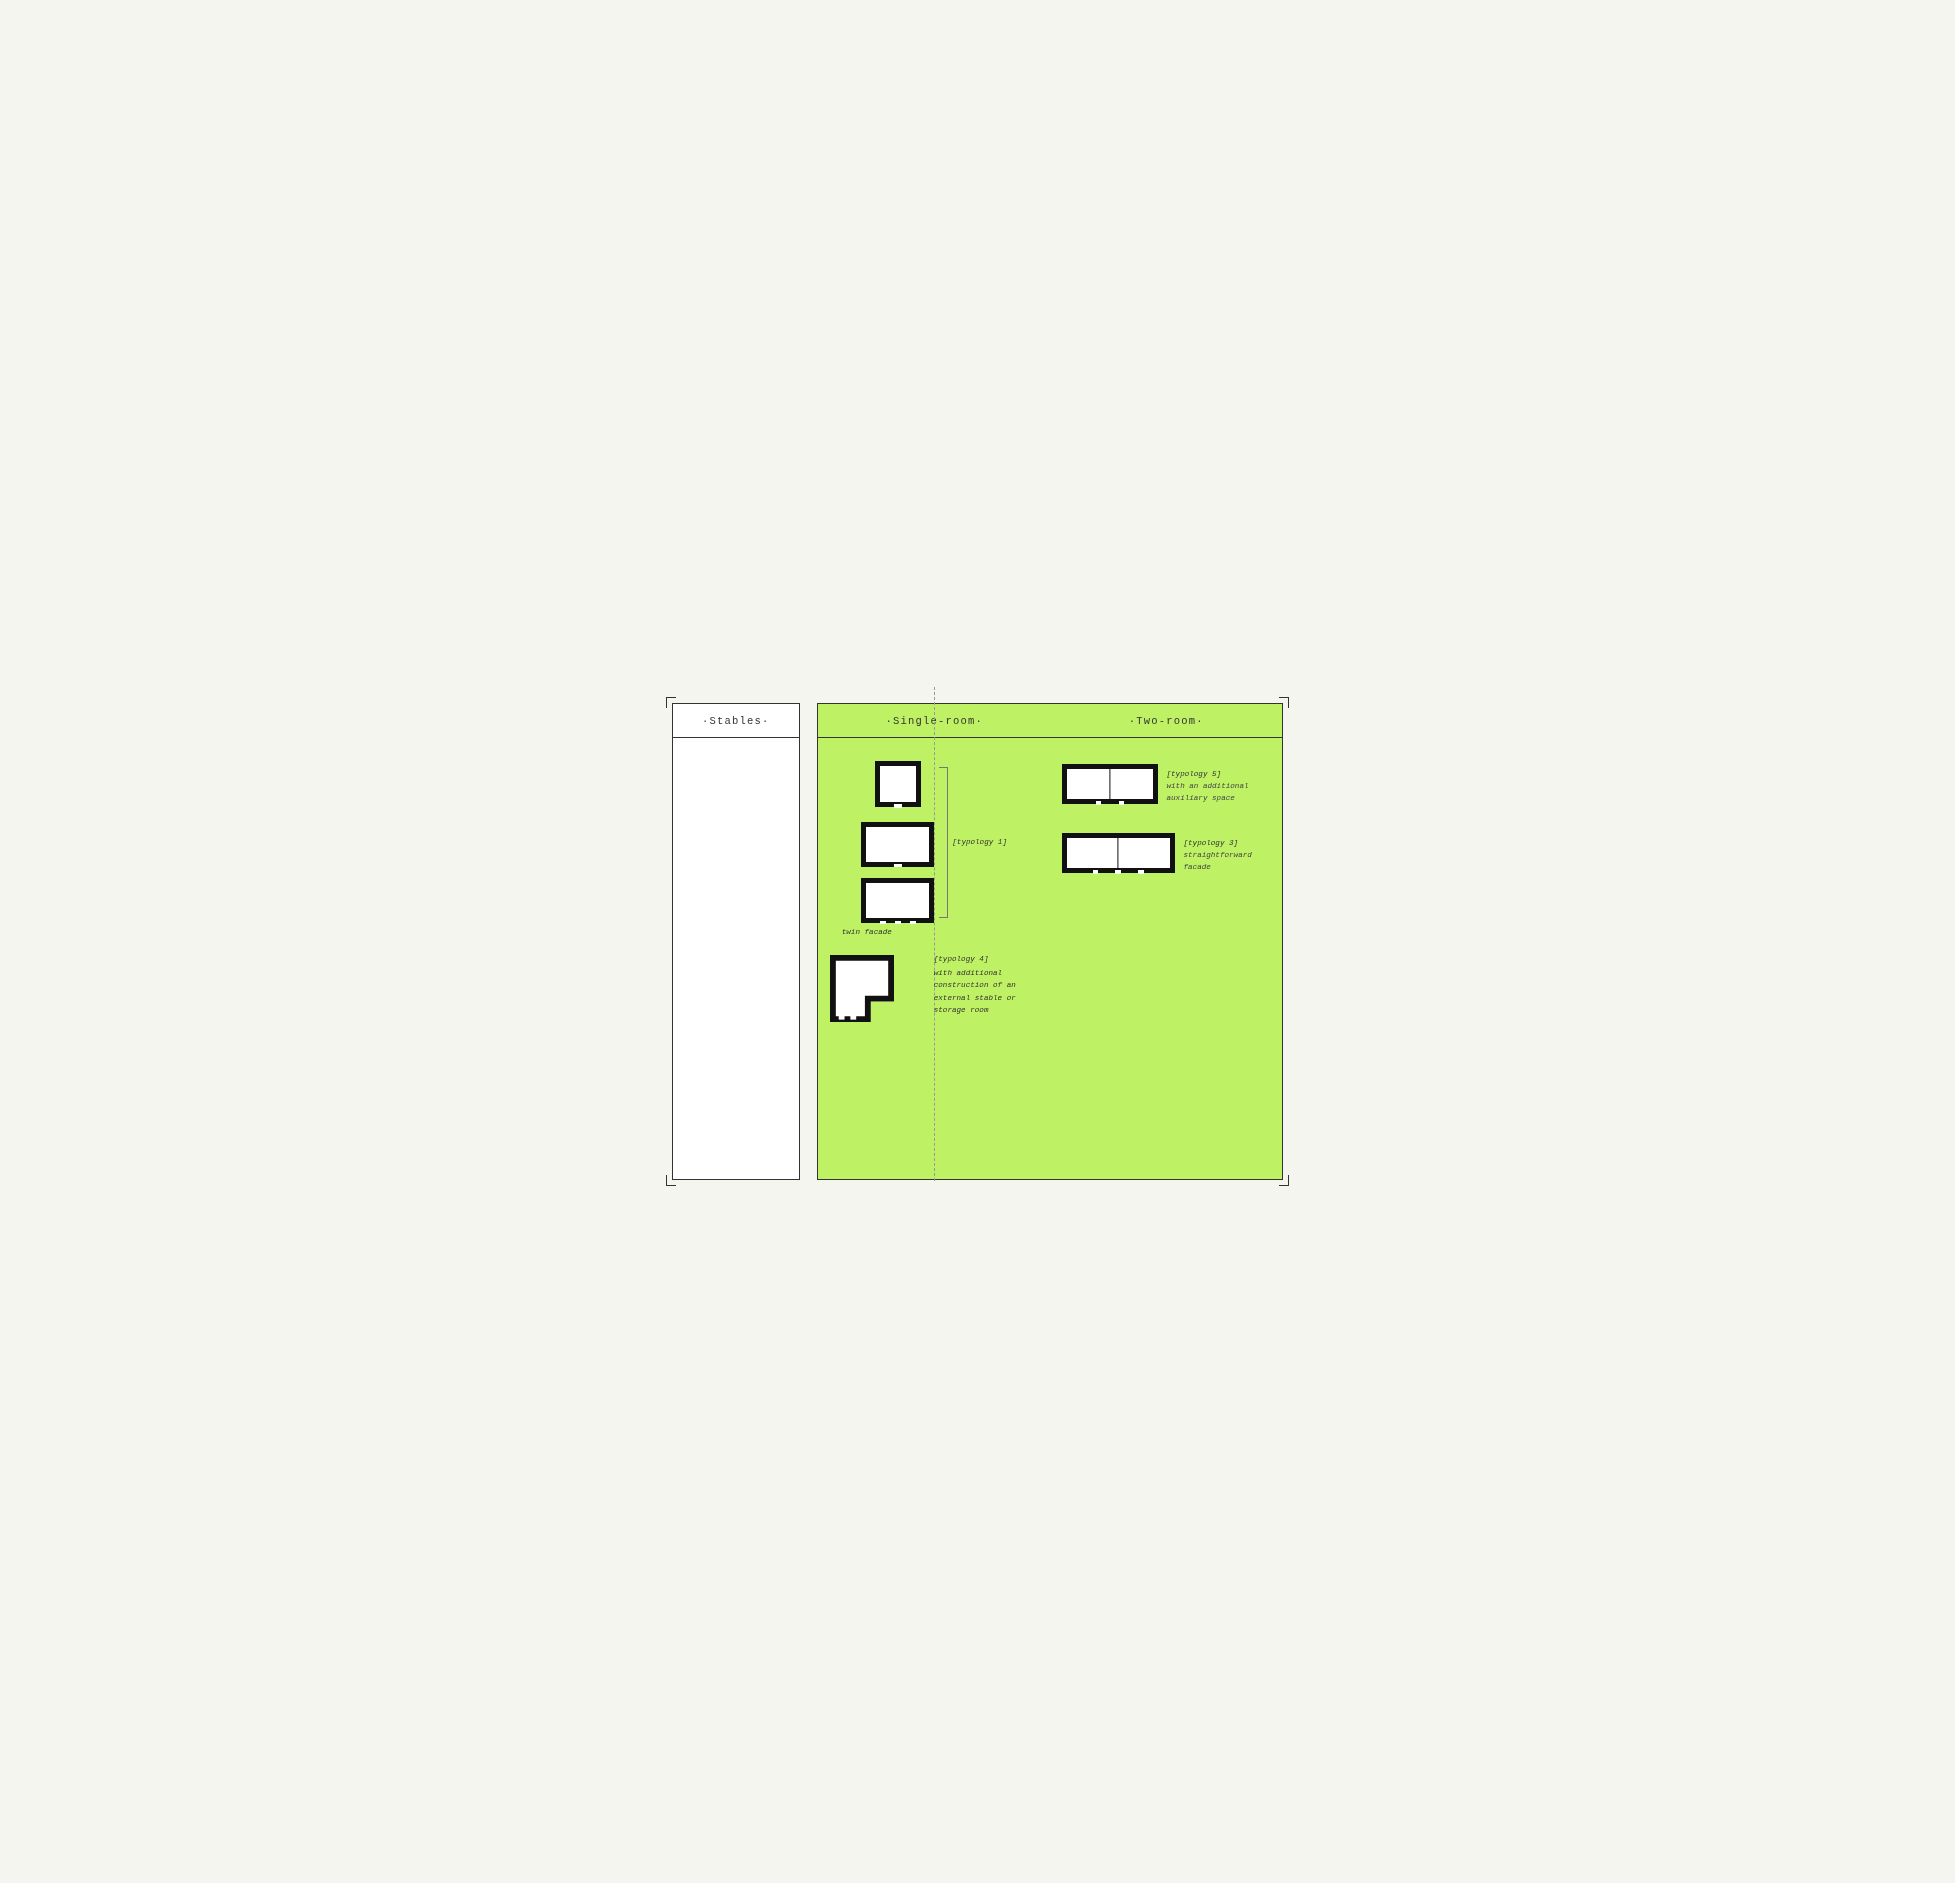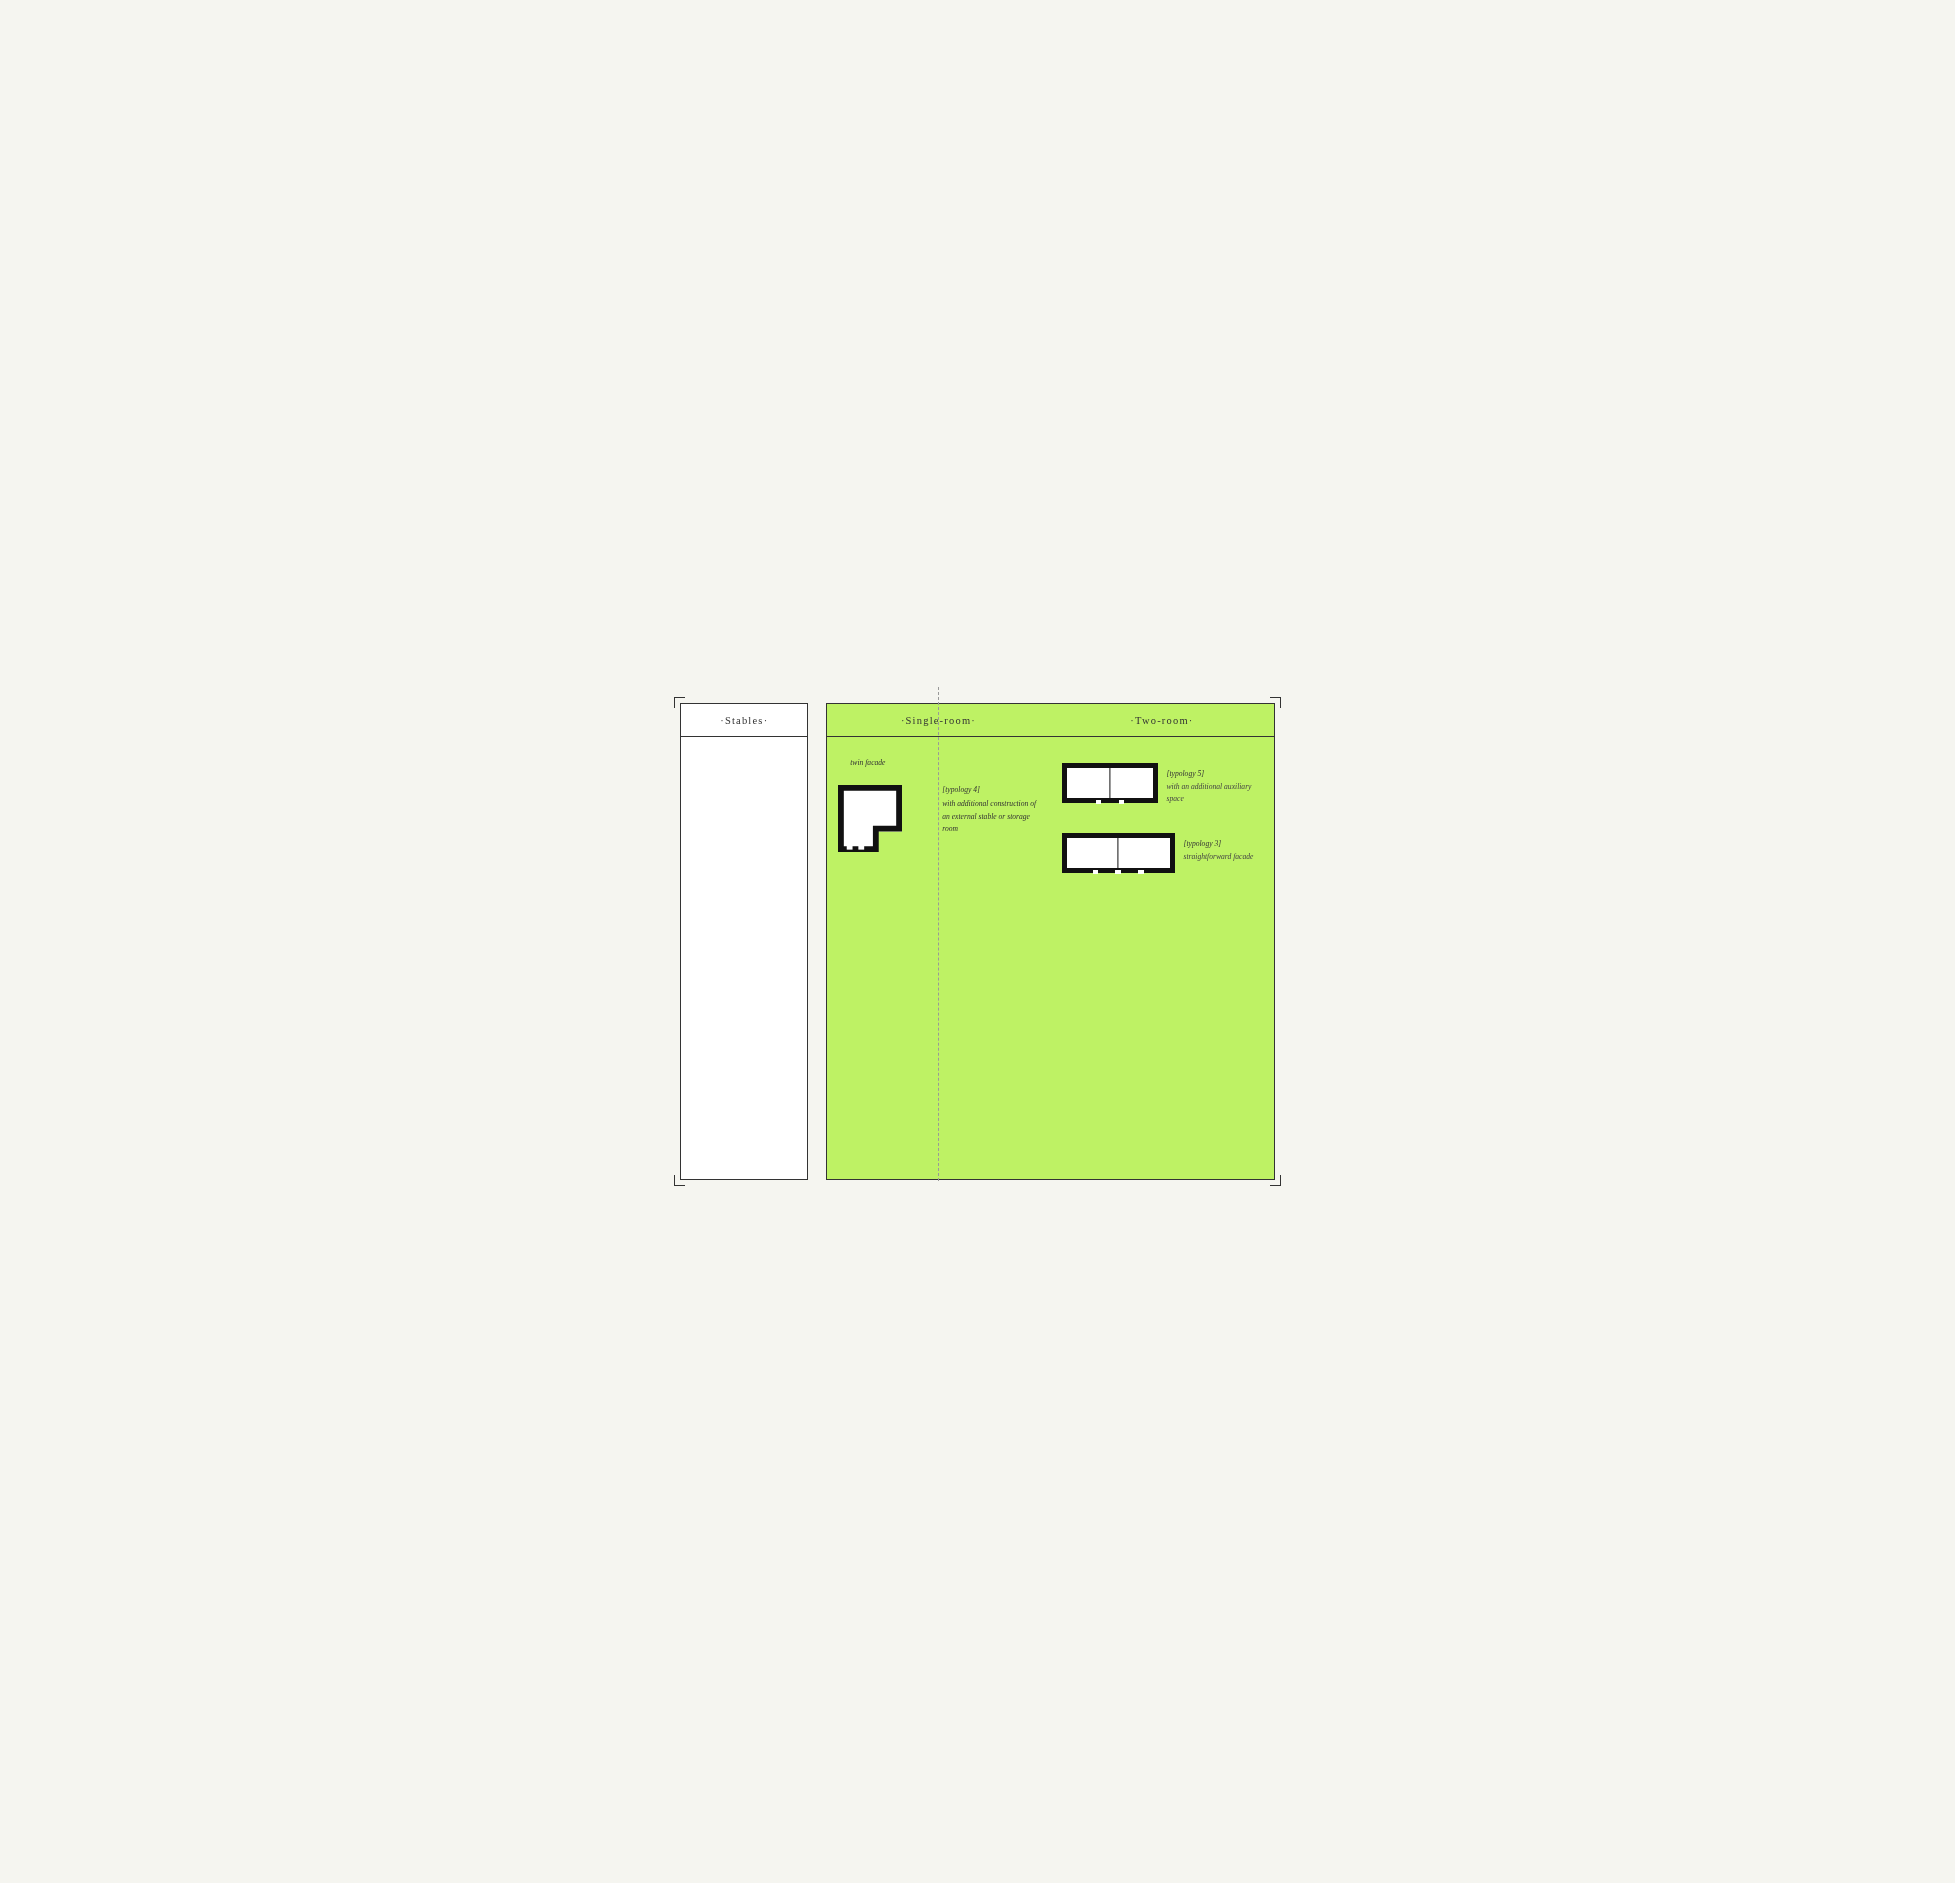--- a/index.html
+++ b/index.html
@@ -12,20 +12,21 @@
       min-height: 100vh;
       font-family: Georgia, 'Times New Roman', serif;
       padding: 23px;
     }
 
     .page-container {
       display: flex;
       gap: 17.4px;
       align-items: flex-start;
       position: relative;
+      font-family: Liberation Mono, monospace;
     }
 
     
     .corner-mark {
       position: absolute;
       width: 10.5px;
       height: 10.5px;
       border-color: #333;
       border-style: solid;
     }
@@ -326,20 +327,50 @@
       </div>
       <div class="two-room-header">
         <h2>·Two-room·</h2>
       </div>
     </div>
 
     <div class="main-content">
 
       <div class="single-room-content">
 
+        <div style="display:flex; flex-direction:row; align-items:center; gap:0; margin-top:5.8px;">
+          <div class="bracket-shapes">
+
+            <div style="position:relative; width:46px; height:46px; border:5.8px solid #111; background:white; margin-bottom:2.9px;">
+              <div style="position:absolute; bottom:-5.8px; left:50%; transform:translateX(-50%); width:8.1px; height:3.5px; background:white;"></div>
+            </div>
+
+            <div style="position:relative; width:73px; height:45px; border:5.8px solid #111; background:white;">
+              <div style="position:absolute; bottom:-5.8px; left:50%; transform:translateX(-50%); width:8.1px; height:3.5px; background:white;"></div>
+            </div>
+
+            <div style="position:relative; width:73px; height:45px; border:5.8px solid #111; background:white;">
+              <div style="position:absolute; bottom:-5.8px; left:0; right:0; display:flex; justify-content:space-evenly; padding:0 4.6px;">
+                <div style="width:5.8px; height:3.5px; background:white;"></div>
+                <div style="width:5.8px; height:3.5px; background:white;"></div>
+                <div style="width:5.8px; height:3.5px; background:white;"></div>
+              </div>
+            </div>
+          </div>
+
+          <div style="display:flex; flex-direction:column; margin-left:4.6px; height:151px;">
+            <div style="width:8.7px; border-top:0.9px solid #777;"></div>
+            <div style="flex:1; border-right:0.9px solid #777; width:8.7px;"></div>
+            <div style="width:8.7px; border-top:0.9px solid #777;"></div>
+          </div>
+
+          <div style="margin-left:4.6px; display:flex; flex-direction:column; gap:0;">
+            <span class="typology-label" style="align-self:center;">[typology 1]</span>
+          </div>
+        </div>
 
         <div style="align-self:flex-start; margin-left:0; margin-top:3px;padding-left:12px;">
           <span class="twin-label">twin facade</span>
         </div>
 
         <div class="typology4-section" style="margin-top:17.4px; align-self:flex-start;gap:40px;">
 
           <div style="position:relative; width:64px; height:67px;">
             <svg viewBox="0 0 110 115" width="64" height="67">
 

